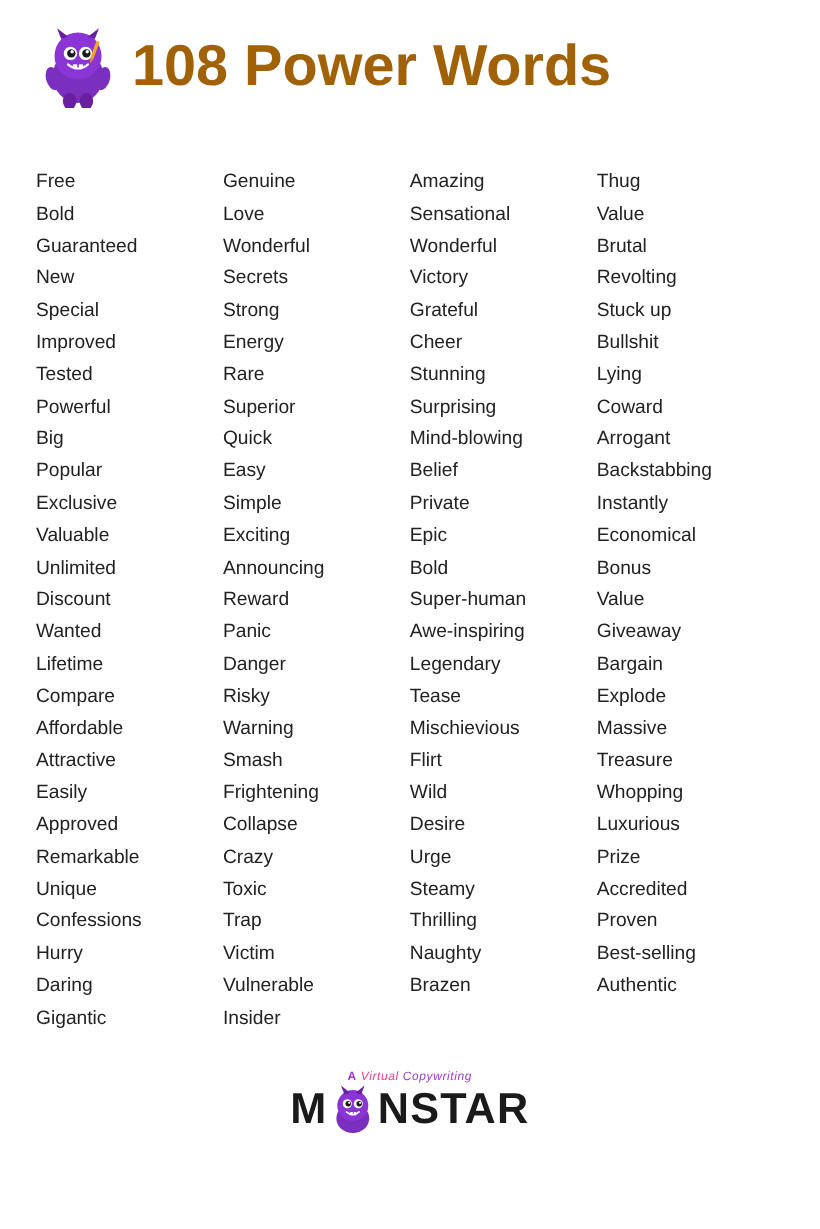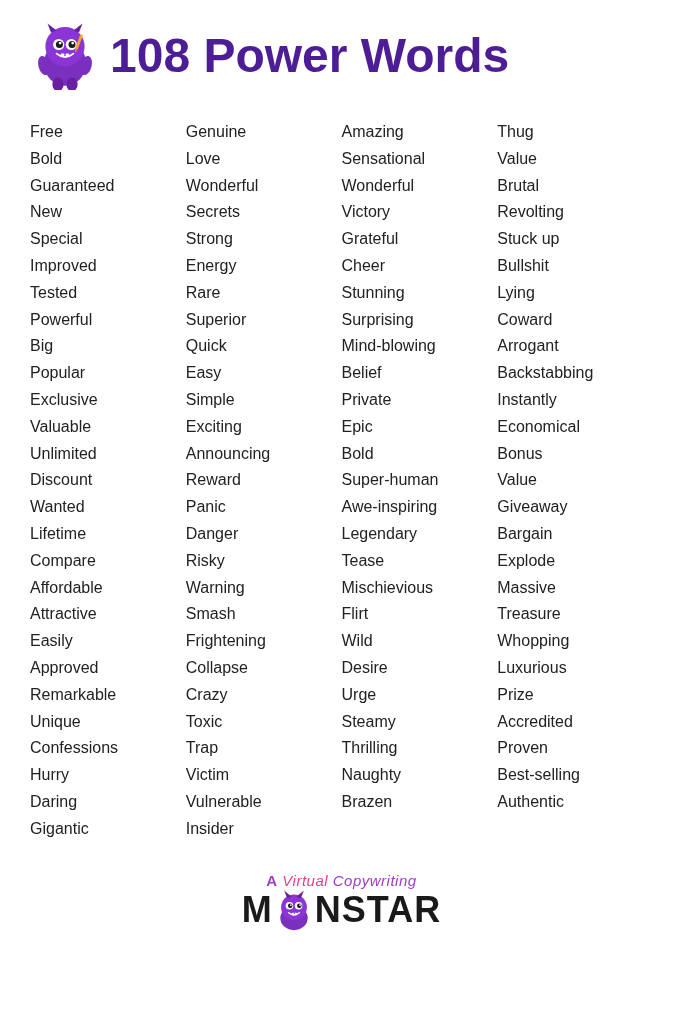--- a/index.html
+++ b/index.html
@@ -11,54 +11,55 @@
       padding: 20px 30px 30px 30px;
     }
     .header {
       display: flex;
       align-items: center;
       margin-bottom: 30px;
     }
     .title {
       font-size: 48px;
       font-weight: 900;
-      color: #4c1d95;
+      color: #a16207;
       font-family: Arial, sans-serif;
     }
     .words-grid {
       display: grid;
       grid-template-columns: repeat(4, 1fr);
       gap: 0;
       margin-bottom: 30px;
     }
     .column {
       display: flex;
       flex-direction: column;
       gap: 2px;
+      margin-top: 20px;
     }
     .word {
       font-size: 16px;
       color: #222;
       line-height: 1.55;
       font-family: Arial, sans-serif;
     }
     .footer {
       display: flex;
       justify-content: center;
       align-items: center;
       margin-top: 10px;
     }
     .footer-logo {
       display: flex;
       flex-direction: column;
       align-items: center;
     }
     .footer-text-top {
       font-family: Arial, sans-serif;
-      font-size: 15px;
+      font-size: 10px;
       color: #555;
       letter-spacing: 0.5px;
     }
     .footer-text-top span.a { color: #9b3ec8; font-weight: bold; }
     .footer-text-top span.virtual { color: #e83e8c; font-style: italic; }
     .footer-text-top span.copywriting { color: #9b3ec8; font-style: italic; }
     .footer-brand {
       font-size: 36px;
       font-weight: 900;
       font-family: Arial Black, sans-serif;

